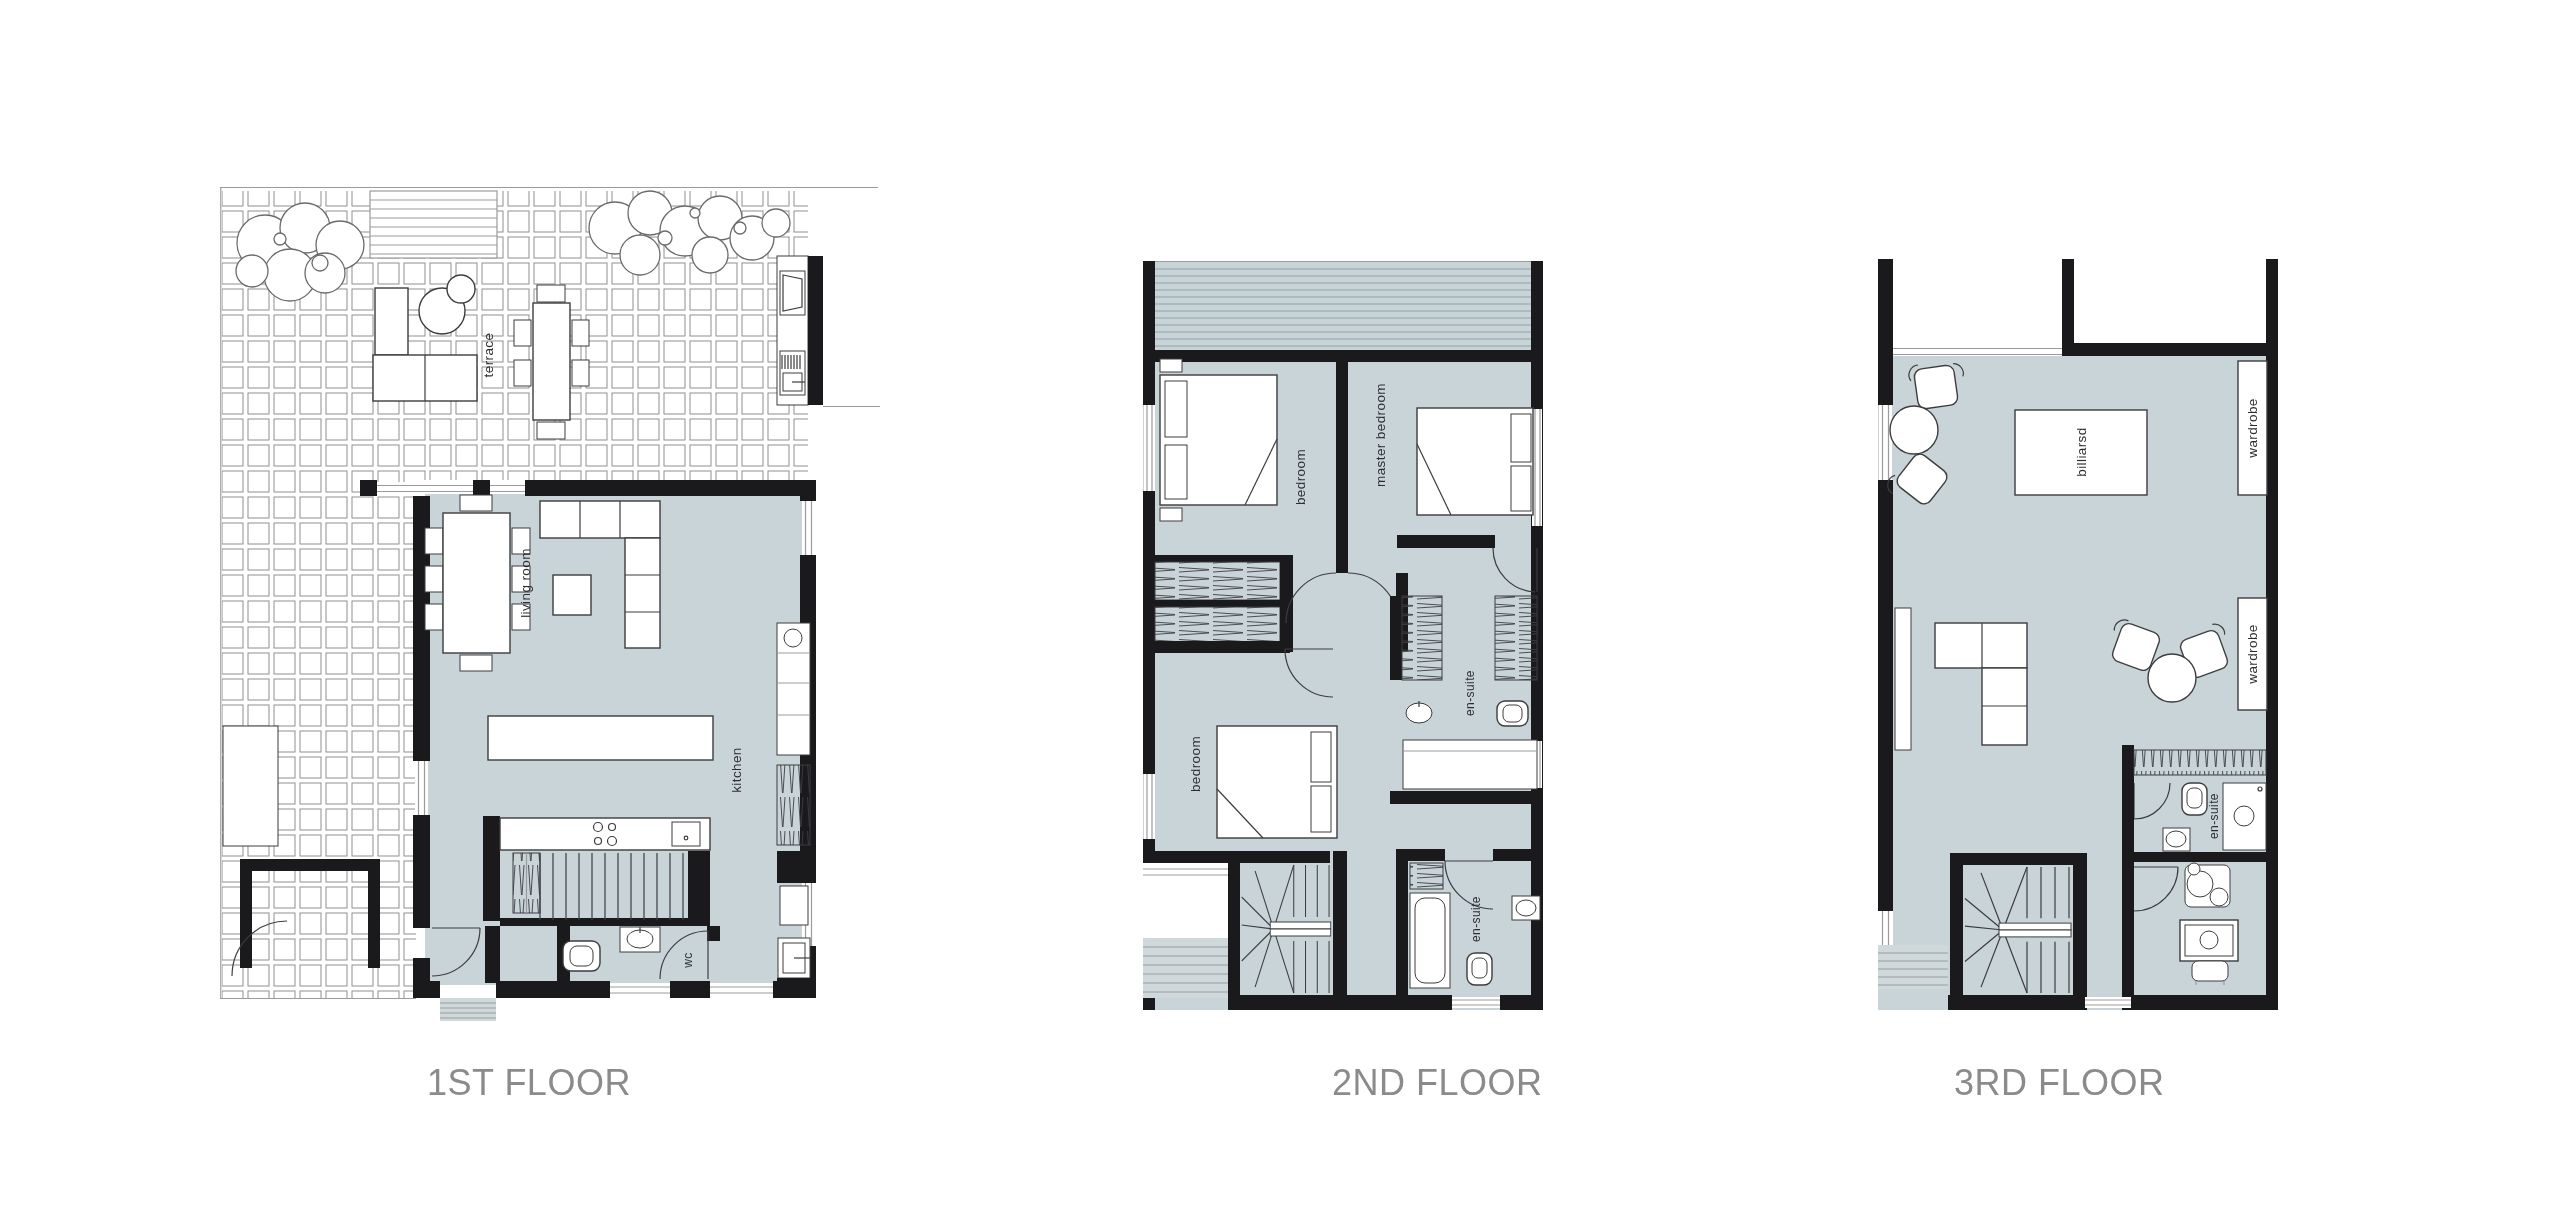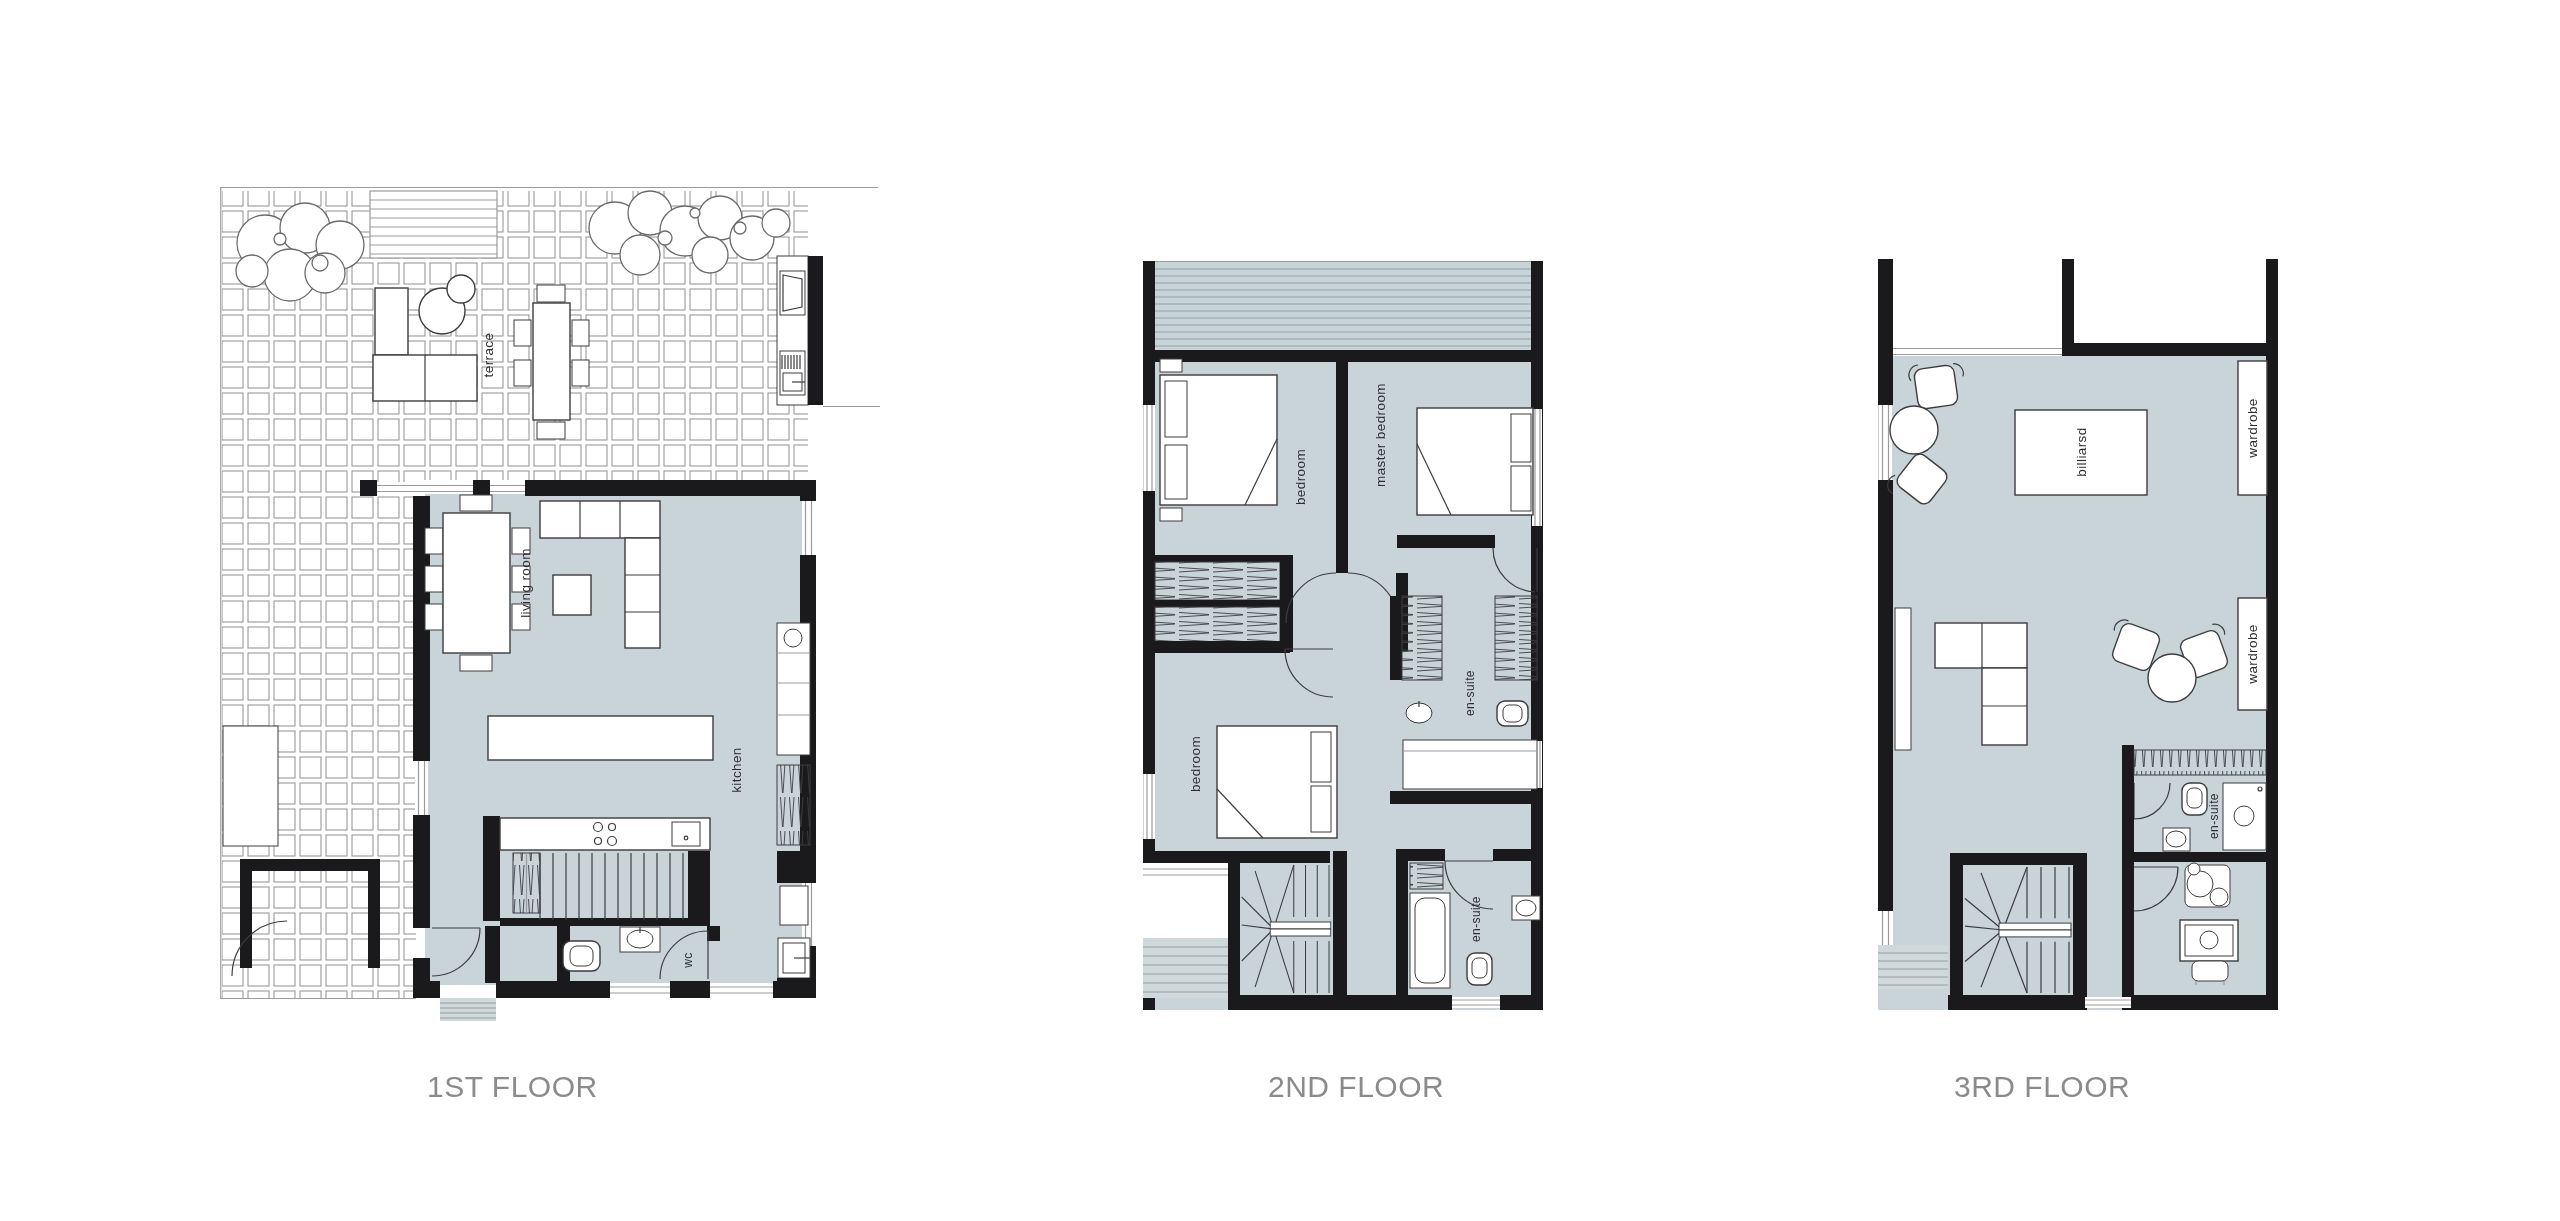--- a/index.html
+++ b/index.html
@@ -8,22 +8,22 @@
     background:#ffffff;
     font-family:"Liberation Sans",sans-serif;
   }
   :root{
     --room_fill:#c8d4d8; --wall:#1a1a1c; --line:#3d3d3f; --thin_line:#9b9b9b;
     --tile_line:#8f8f8f; --label_text:#2e2e30; --title_text:#8b8b8b;
     --steps_fill:#cfd9dc; --stripe_line:#8fa2a7;
   }
   .plan{position:absolute;}
   .floor-title{
-    position:absolute; top:1062px; font-size:30px; letter-spacing:.5px;
-    color:var(--title_text); white-space:nowrap;margin-top:8px;
+    position:absolute; top:1062px; font-size:36px; letter-spacing:.5px;
+    color:var(--title_text); white-space:nowrap;
   }
   
   .wall{fill:var(--wall);stroke:none;}
   .room{fill:var(--room_fill);stroke:none;}
   .win{fill:#ffffff;stroke:none;}
   .furn{fill:#ffffff;stroke:var(--line);stroke-width:1.4;}
   .furnth{fill:#ffffff;stroke:var(--line);stroke-width:1;}
   .ln{stroke:var(--line);stroke-width:1.2;fill:none;}
   .thin{stroke:var(--thin_line);stroke-width:1.2;fill:none;}
   .stripe{stroke:var(--stripe_line);stroke-width:1;fill:none;}
@@ -485,14 +485,14 @@
   <g>
     <rect x="70" y="736" width="137" height="15" class="wall"></rect>
     <rect x="207" y="738" width="46" height="11" class="win"></rect>
     <path class="thin" d="M207,741 H253 M207,746 H253"></path>
     <rect x="253" y="736" width="147" height="15" class="wall"></rect>
   </g>
 </svg>
 </div>
 
 <div class="floor-title" style="left:427px">1ST FLOOR</div>
-<div class="floor-title" style="left:1268px">2ND FLOOR</div>
+<div class="floor-title" style="left:1332px">2ND FLOOR</div>
 <div class="floor-title" style="left:1954px">3RD FLOOR</div>
 
 </body></html>

